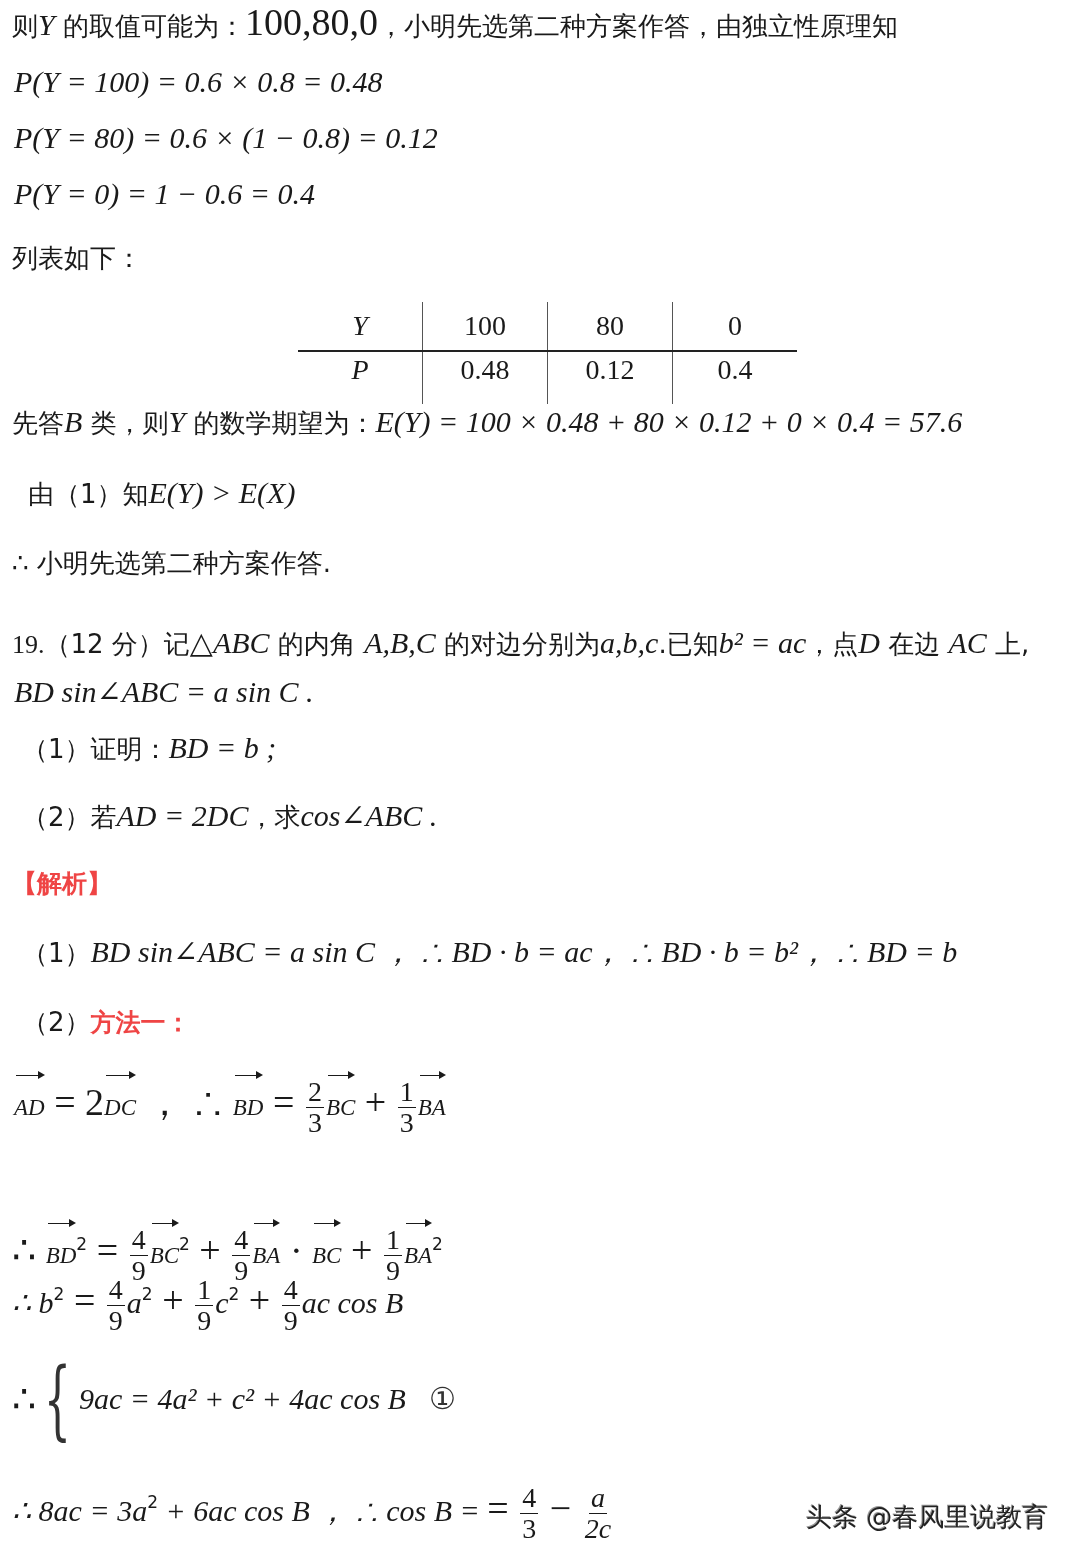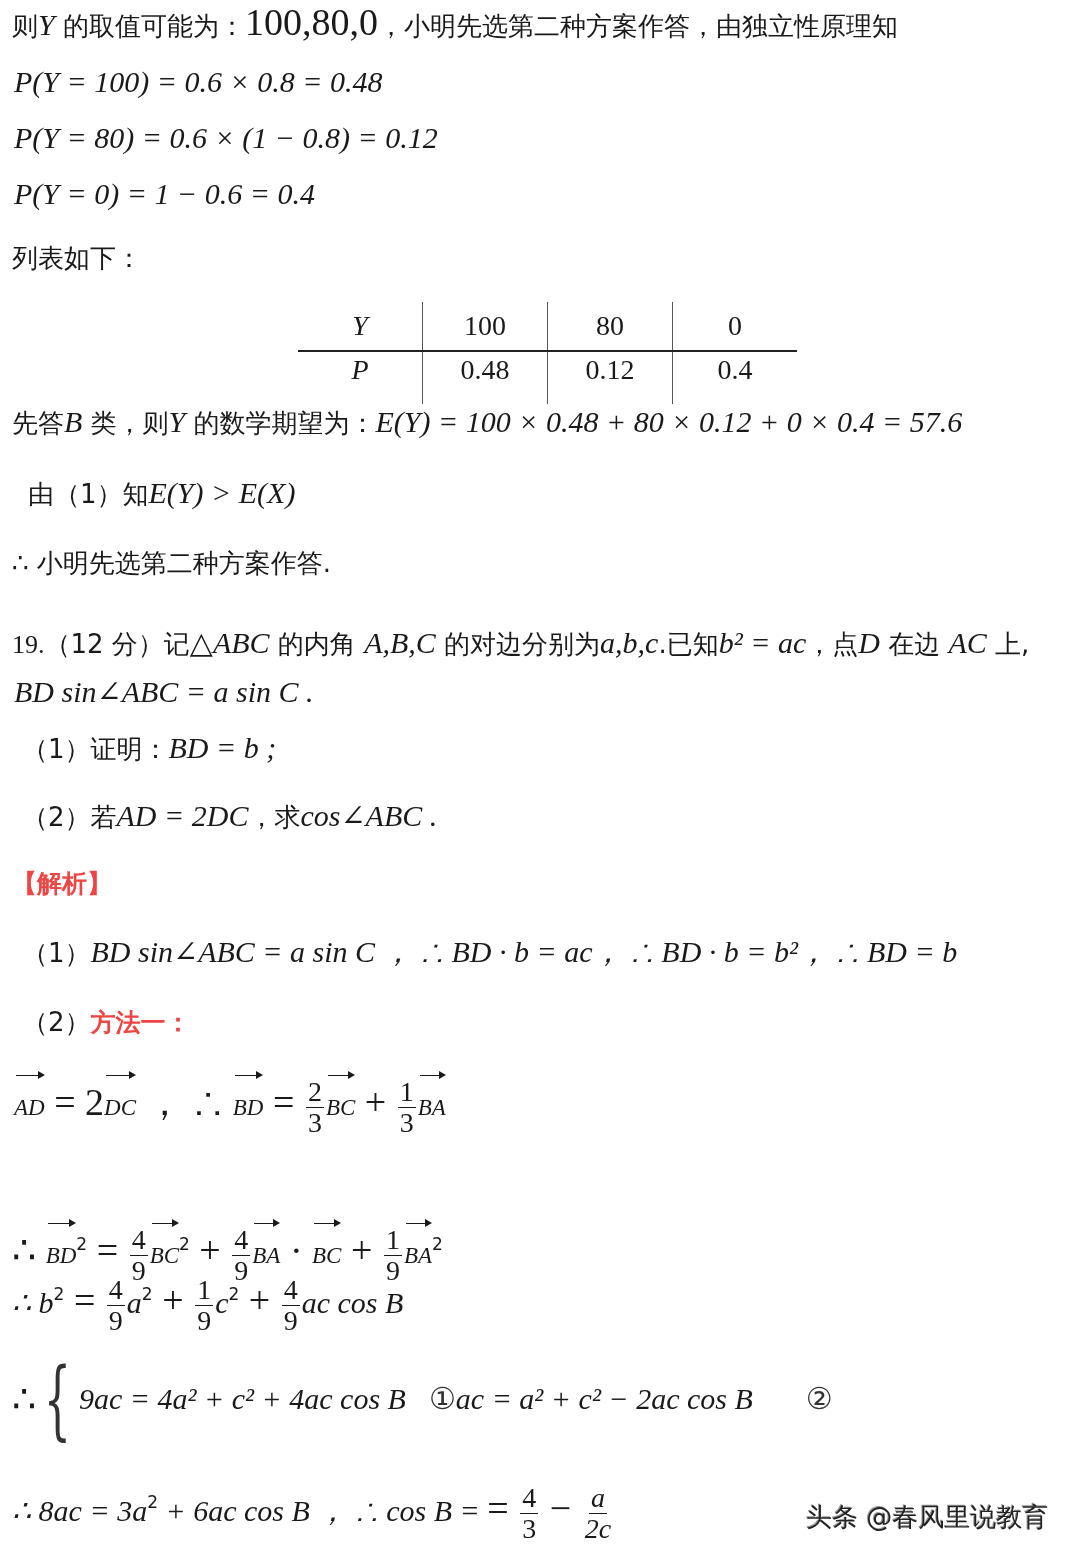--- a/index.html
+++ b/index.html
@@ -119,21 +119,20 @@
       <span class="den">9</span>
     </span><span class="mi">c</span><sup>2</sup><span class="m"> + </span><span class="frac">
       <span class="num">4</span>
       <span class="den">9</span>
     </span><span class="mi">ac cos B</span>
 </div>
 
 <div class="line" style="top:1356px;left:12px;line-height:normal;">
   <span class="m" style="vertical-align:middle">∴</span><span class="brace">{</span><span class="sys">
     <div><span class="mi" style="display:inline-block;width:350px">9ac = 4a² + c² + 4ac cos B</span><span class="circ">①</span></div>
-    <div><span class="mi" style="display:inline-block;width:350px">ac = a² + c² − 2ac cos B</span><span class="circ">②</span></div>
   </span>
 </div>
 
 <div class="line" style="top:1478px;left:12px;line-height:60px;">
   <span class="mi">∴ 8ac = 3a</span><sup>2</sup><span class="mi"> + 6ac cos B ， ∴ cos B = </span><span class="m"> = </span><span class="frac">
       <span class="num">4</span>
       <span class="den">3</span>
     </span><span class="m"> − </span><span class="frac" style="font-style:italic">
       <span class="num">a</span>
       <span class="den">2c</span>

